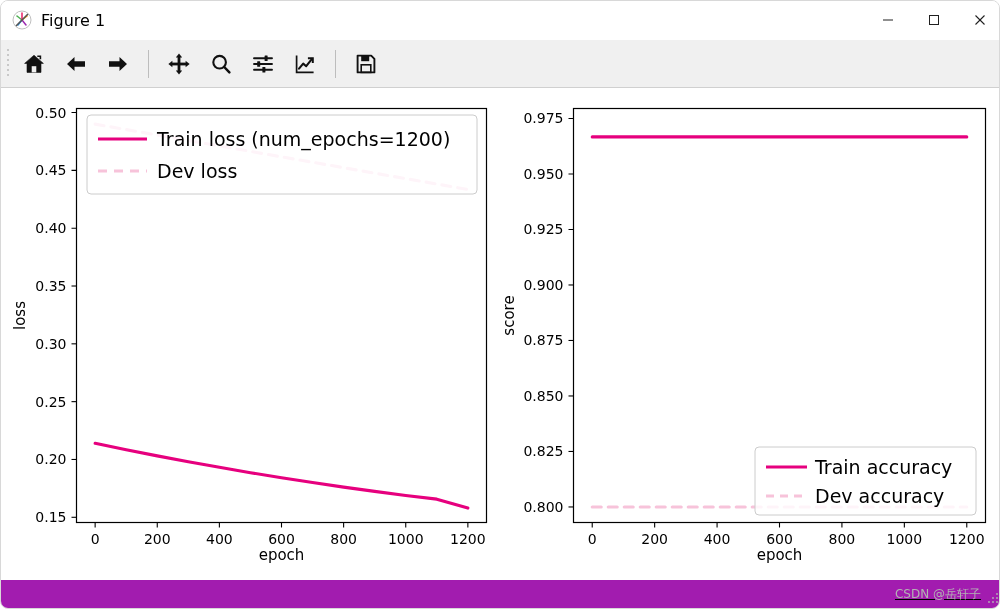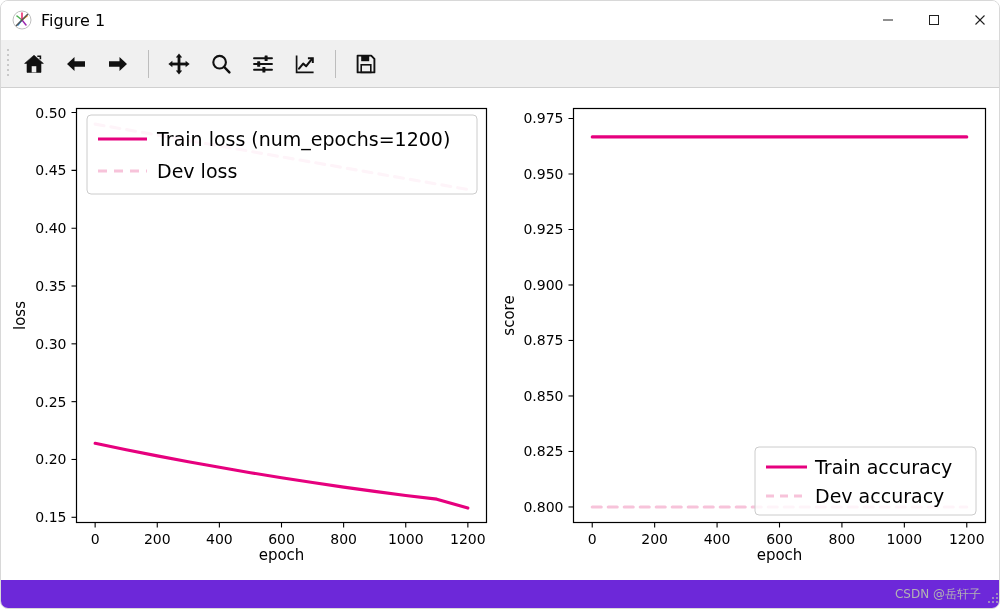--- a/index.html
+++ b/index.html
@@ -57,22 +57,22 @@
     position: absolute; left: 0; top: 88px;
     width: 1002px; height: 493px;
     background: #ffffff;
   }
   #figure svg { display: block; }
 
   
   #statusbar {
     position: absolute; left: 0; bottom: 0;
     width: 1002px; height: 28px;
-    background: #6d28d9;
-    display: flex; align-items: center; justify-content: flex-end;
+    background: #a21caf;
+    display: flex; align-items: center; justify-content: flex-end; text-decoration: underline;
   }
   #watermark {
     font-size: 12px; color: #b3b3b3; margin-right: 22px;
     font-family: "DejaVu Sans", sans-serif; white-space: nowrap;
   }
   #resize-grip { position: absolute; right: 4px; bottom: 4px; width: 12px; height: 12px; }
 
   .axis-text { font-family: "DejaVu Sans", sans-serif; fill: #000000; }
 </style>
 </head>

